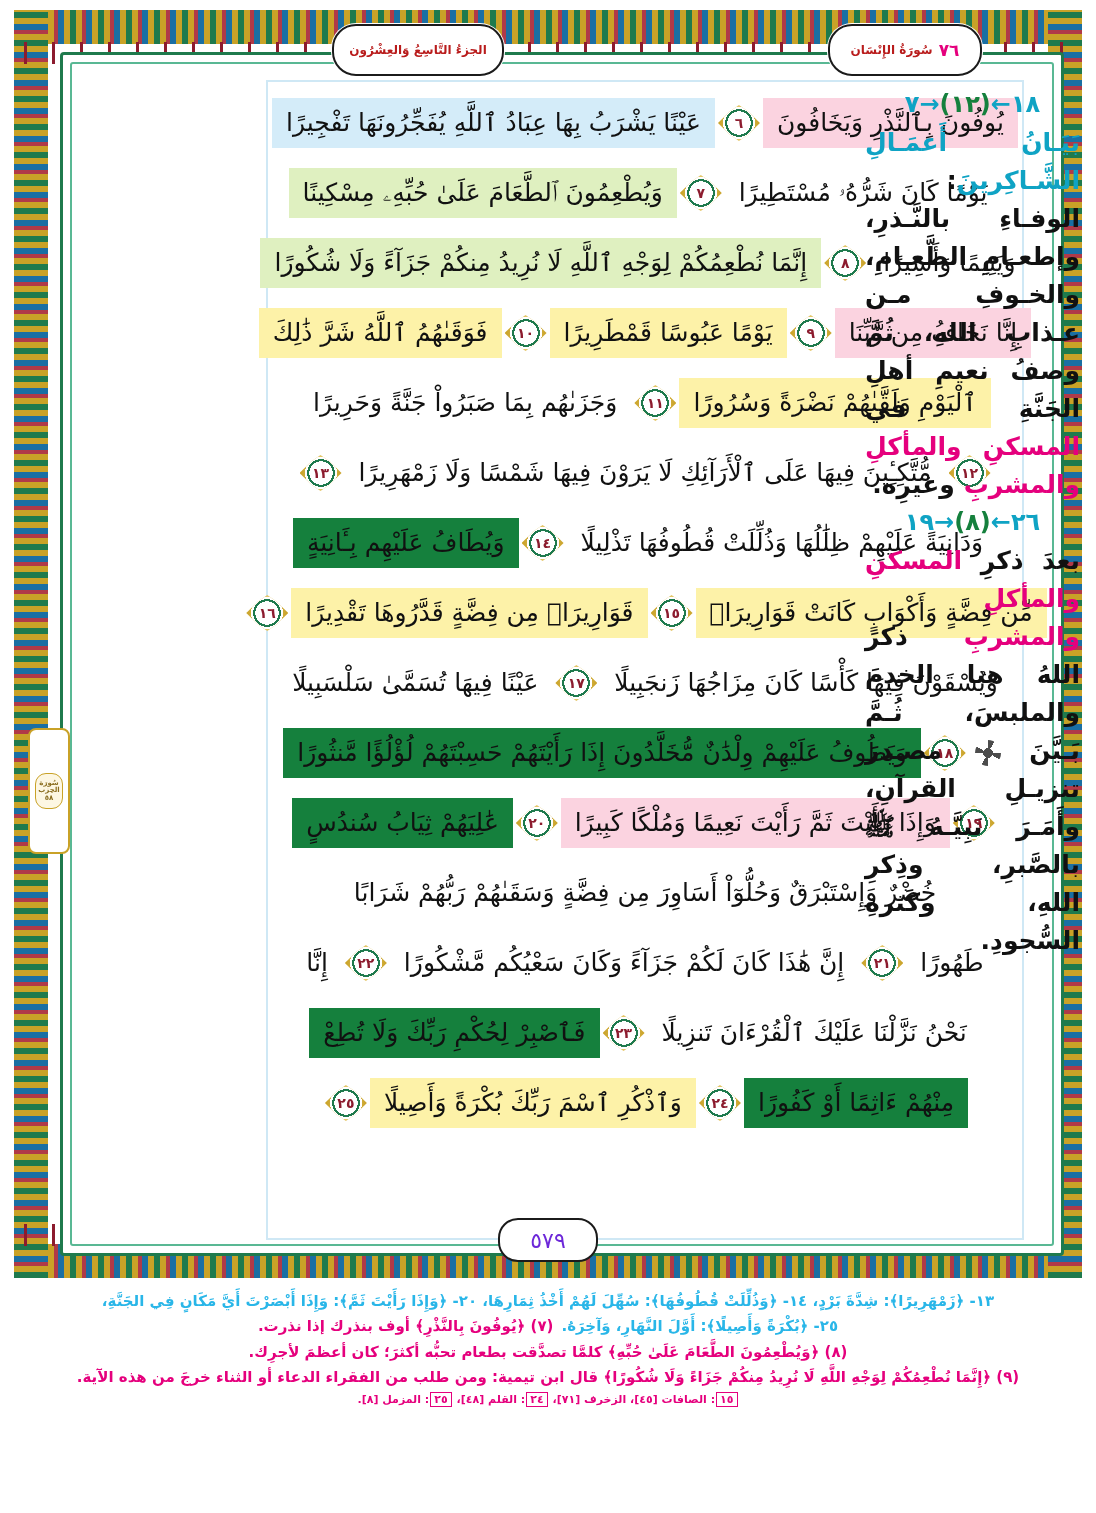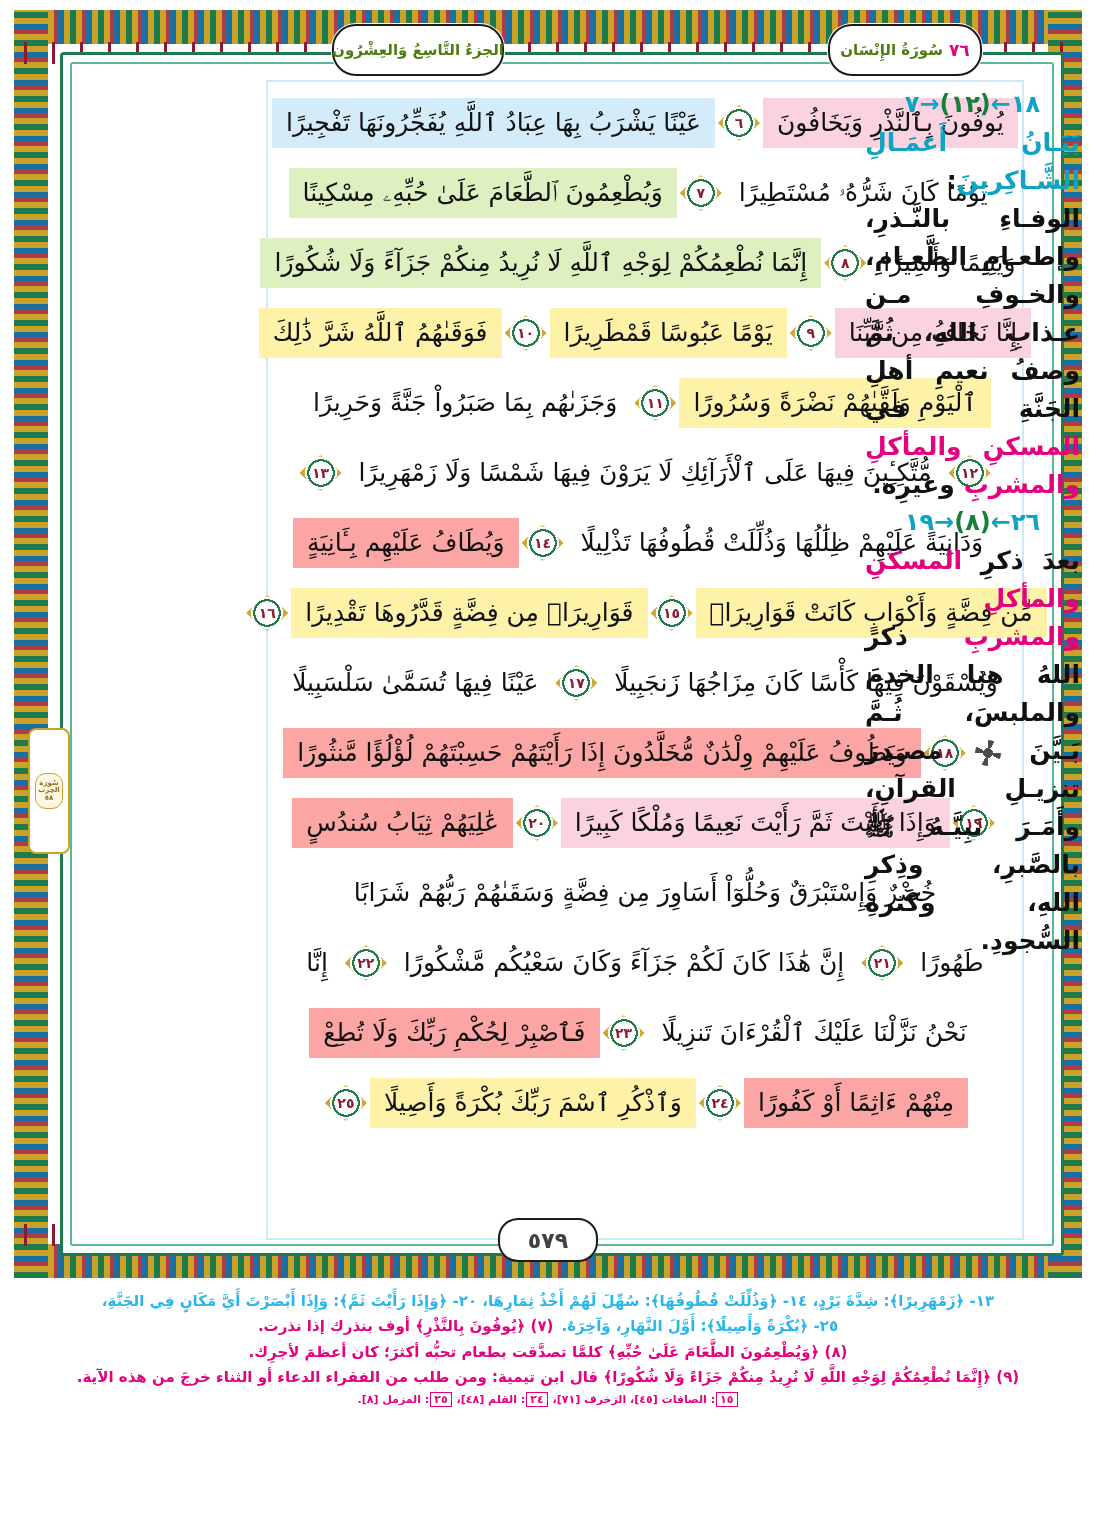--- a/index.html
+++ b/index.html
@@ -58,21 +58,21 @@
 
   
   .cartouche{
     position:absolute;top:14px;height:48px;
     background:#ffffff;border:2px solid #1b1b1b;border-radius:24px;
     display:flex;align-items:center;justify-content:center;
     box-shadow:0 0 0 1px #fff;
     z-index:6;
   }
   .cartouche span{
-    font-size:15px;font-weight:bold;color:#4d7c0f;white-space:nowrap;
+    font-size:12px;font-weight:bold;color:#b91c1c;white-space:nowrap;
     letter-spacing:-.5px;
   }
   .cartouche .num{color:#e5007d;font-size:17px;margin-left:6px;}
   #surah-cartouche{right:100px;width:150px;}
   #juz-cartouche{left:318px;width:168px;}
 
   
   .text-col{
     position:absolute;right:58px;top:70px;width:758px;height:1160px;
     background:#ffffff;
@@ -87,21 +87,21 @@
   }
   .line .seg{
     font-family:"DejaVu Sans","Liberation Sans",sans-serif;
     font-size:25px;color:#111;
     padding:6px 14px;line-height:1.5;
   }
   .hl-pink{background:#fbd3e0;}
   .hl-blue{background:#d4ecf9;}
   .hl-green{background:#dff0c0;}
   .hl-yellow{background:#fdf2a8;}
-  .hl-lblue{background:#fca5a5;}
+  .hl-lblue{background:#15803d;}
   .hl-none{background:transparent;}
 
   .ayah{
     display:inline-flex;align-items:center;justify-content:center;
     width:42px;height:36px;margin:0 3px;flex:none;
     position:relative;
   }
   .ayah .rosette{
     position:absolute;inset:0;
     background:
@@ -134,21 +134,21 @@
   }
   .hizb-inner span{font-size:7px;color:#8a6d1f;font-weight:bold;}
 
   
   .page-num{
     position:absolute;left:50%;transform:translateX(-50%);
     bottom:16px;width:96px;height:40px;
     background:#ffffff;border:2px solid #1b1b1b;border-radius:20px;
     display:flex;align-items:center;justify-content:center;z-index:7;
   }
-  .page-num span{font-size:22px;font-weight:bold;color:#404040;}
+  .page-num span{font-size:22px;font-weight:normal;color:#6d28d9;}
 
   
   .side{
     position:absolute;right:16px;top:88px;width:215px;height:1080px;
     direction:rtl;text-align:justify;
   }
   .side .hdr{
     font-size:24px;font-weight:bold;color:#0fa3c4;text-align:center;
     margin:2px 0 6px 0;letter-spacing:0;
   }

